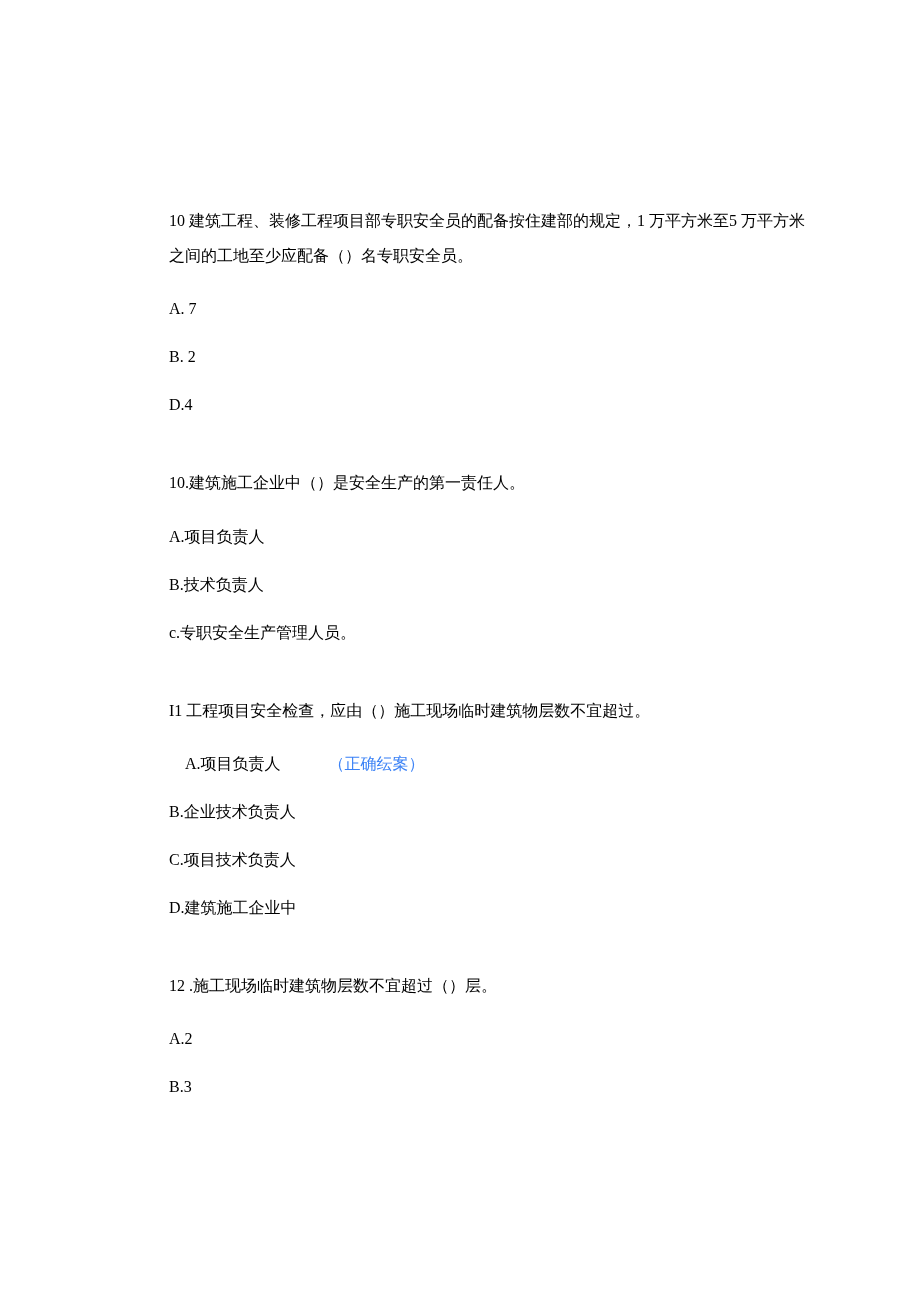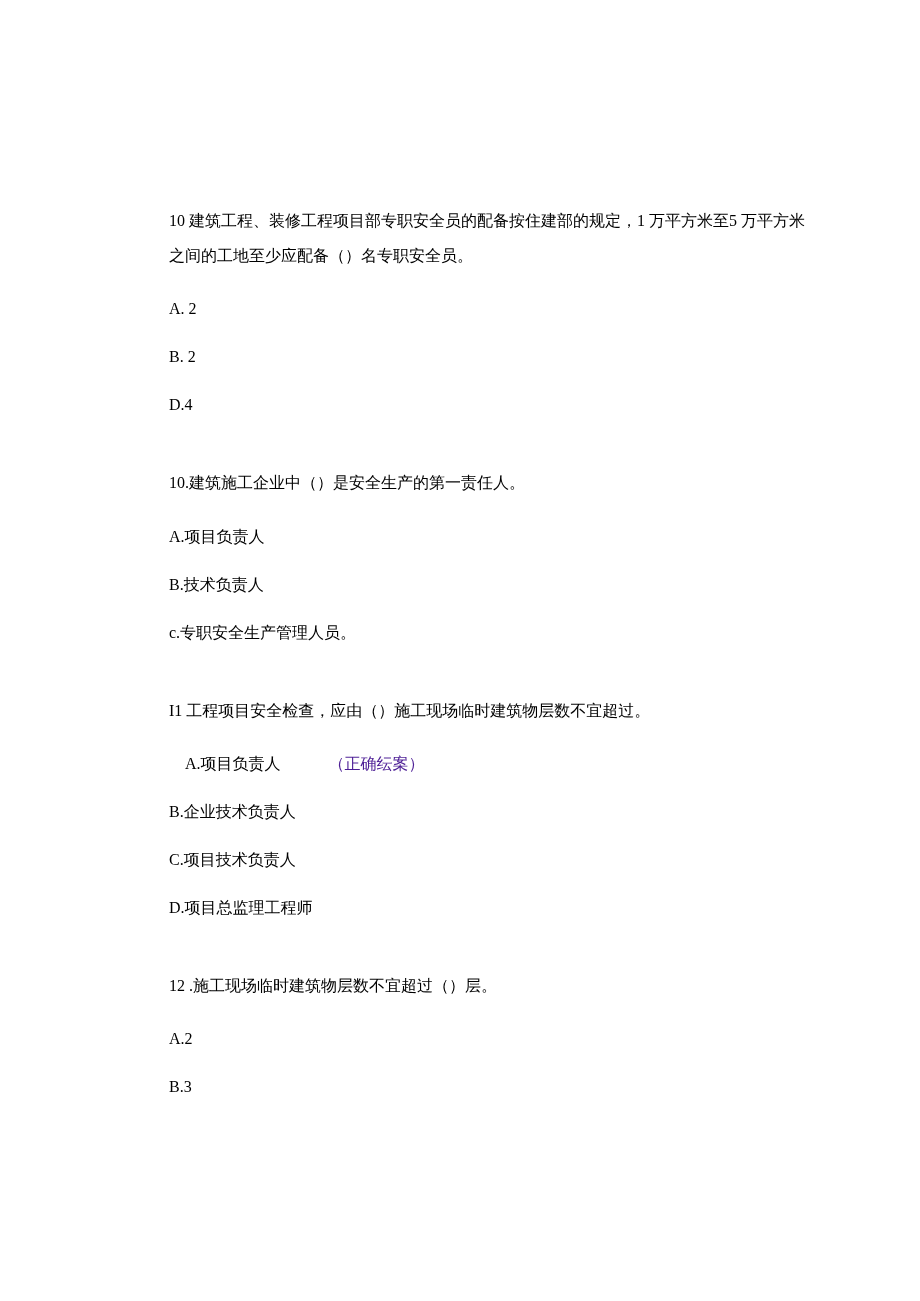--- a/index.html
+++ b/index.html
@@ -22,52 +22,52 @@
     }
     .option {
       margin-bottom: 24px;
       line-height: 1.5;
     }
     .option-with-annotation {
       margin-bottom: 24px;
       line-height: 1.5;
     }
     .annotation {
-      color: #4c1d95;
+      color: #3b82f6;
       margin-left: 8px;
     }
     .annotation-spaced {
       color: #ed7d31;
       margin-left: 62px;
     }
   </style>
 </head>
 <body>
 
 <div class="question-block">
   <div class="question-text">10 建筑工程、装修工程项目部专职安全员的配备按住建部的规定，1 万平方米至5 万平方米之间的工地至少应配备（）名专职安全员。</div>
-  <div class="option">A.  2</div>
+  <div class="option">A.  7</div>
   <div class="option">B.  2</div>
   <div class="option">D.4</div>
 </div>
 
 <div class="question-block">
   <div class="question-text">10.建筑施工企业中（）是安全生产的第一责任人。</div>
   <div class="option">A.项目负责人</div>
   <div class="option">B.技术负责人</div>
   <div class="option">c.专职安全生产管理人员。</div>
 </div>
 
 <div class="question-block">
   <div class="question-text">I1 工程项目安全检查，应由（）施工现场临时建筑物层数不宜超过。</div>
   <div class="option-with-annotation">
     <span>A.项目负责人</span><span class="annotation"></span><span class="annotation">（正确纭案）</span>
   </div>
   <div class="option">B.企业技术负责人</div>
   <div class="option">C.项目技术负责人</div>
-  <div class="option">D.项目总监理工程师</div>
+  <div class="option">D.建筑施工企业中</div>
 </div>
 
 <div class="question-block">
   <div class="question-text">12  .施工现场临时建筑物层数不宜超过（）层。</div>
   <div class="option">A.2</div>
   <div class="option">B.3</div>
 </div>
 
 </body></html>

